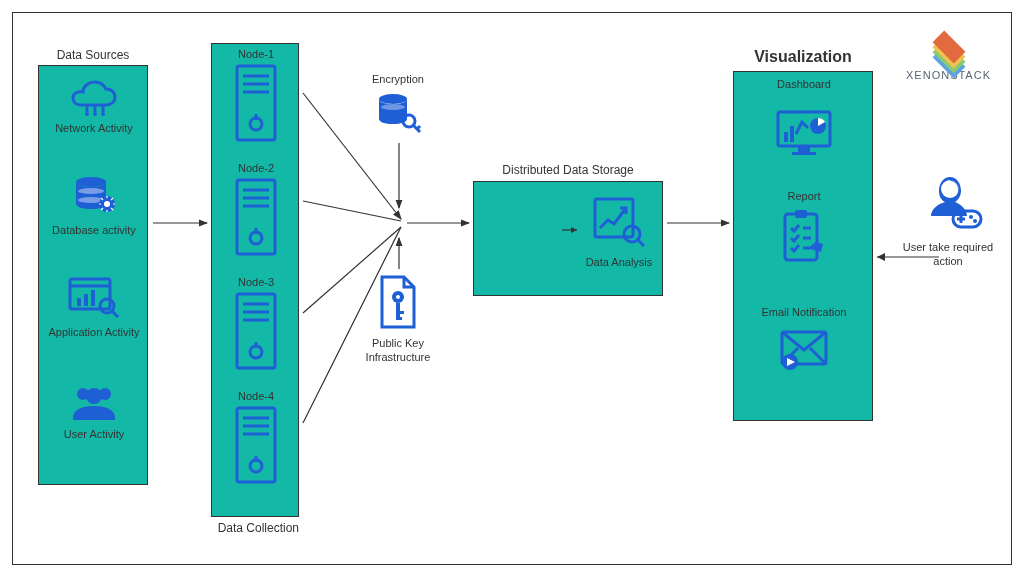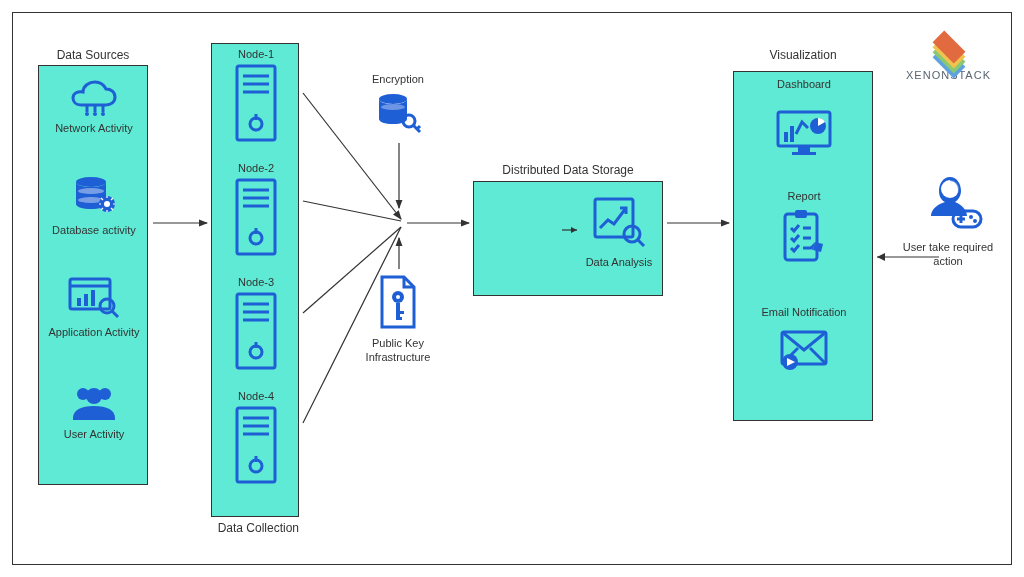--- a/index.html
+++ b/index.html
@@ -16,31 +16,31 @@
   .outer {
     border: 1px solid #333;
     width: 1000px;
     height: 553px;
     position: relative;
     box-sizing: border-box;
   }
   .box {
     position: absolute;
     border: 1px solid #333;
-    background: #5eead4;
+    background: #14b8a6;
     box-sizing: border-box;
   }
   .section-title {
     font-size: 12px;
     text-align: center;
     position: absolute;
   }
   .section-title.bold {
-    font-weight: normal;
-    font-size: 12px;
+    font-weight: bold;
+    font-size: 16px;
   }
   .item {
     display: flex;
     flex-direction: column;
     align-items: center;
     position: absolute;
   }
   .item .iconwrap {
     display: flex;
     align-items: center;

